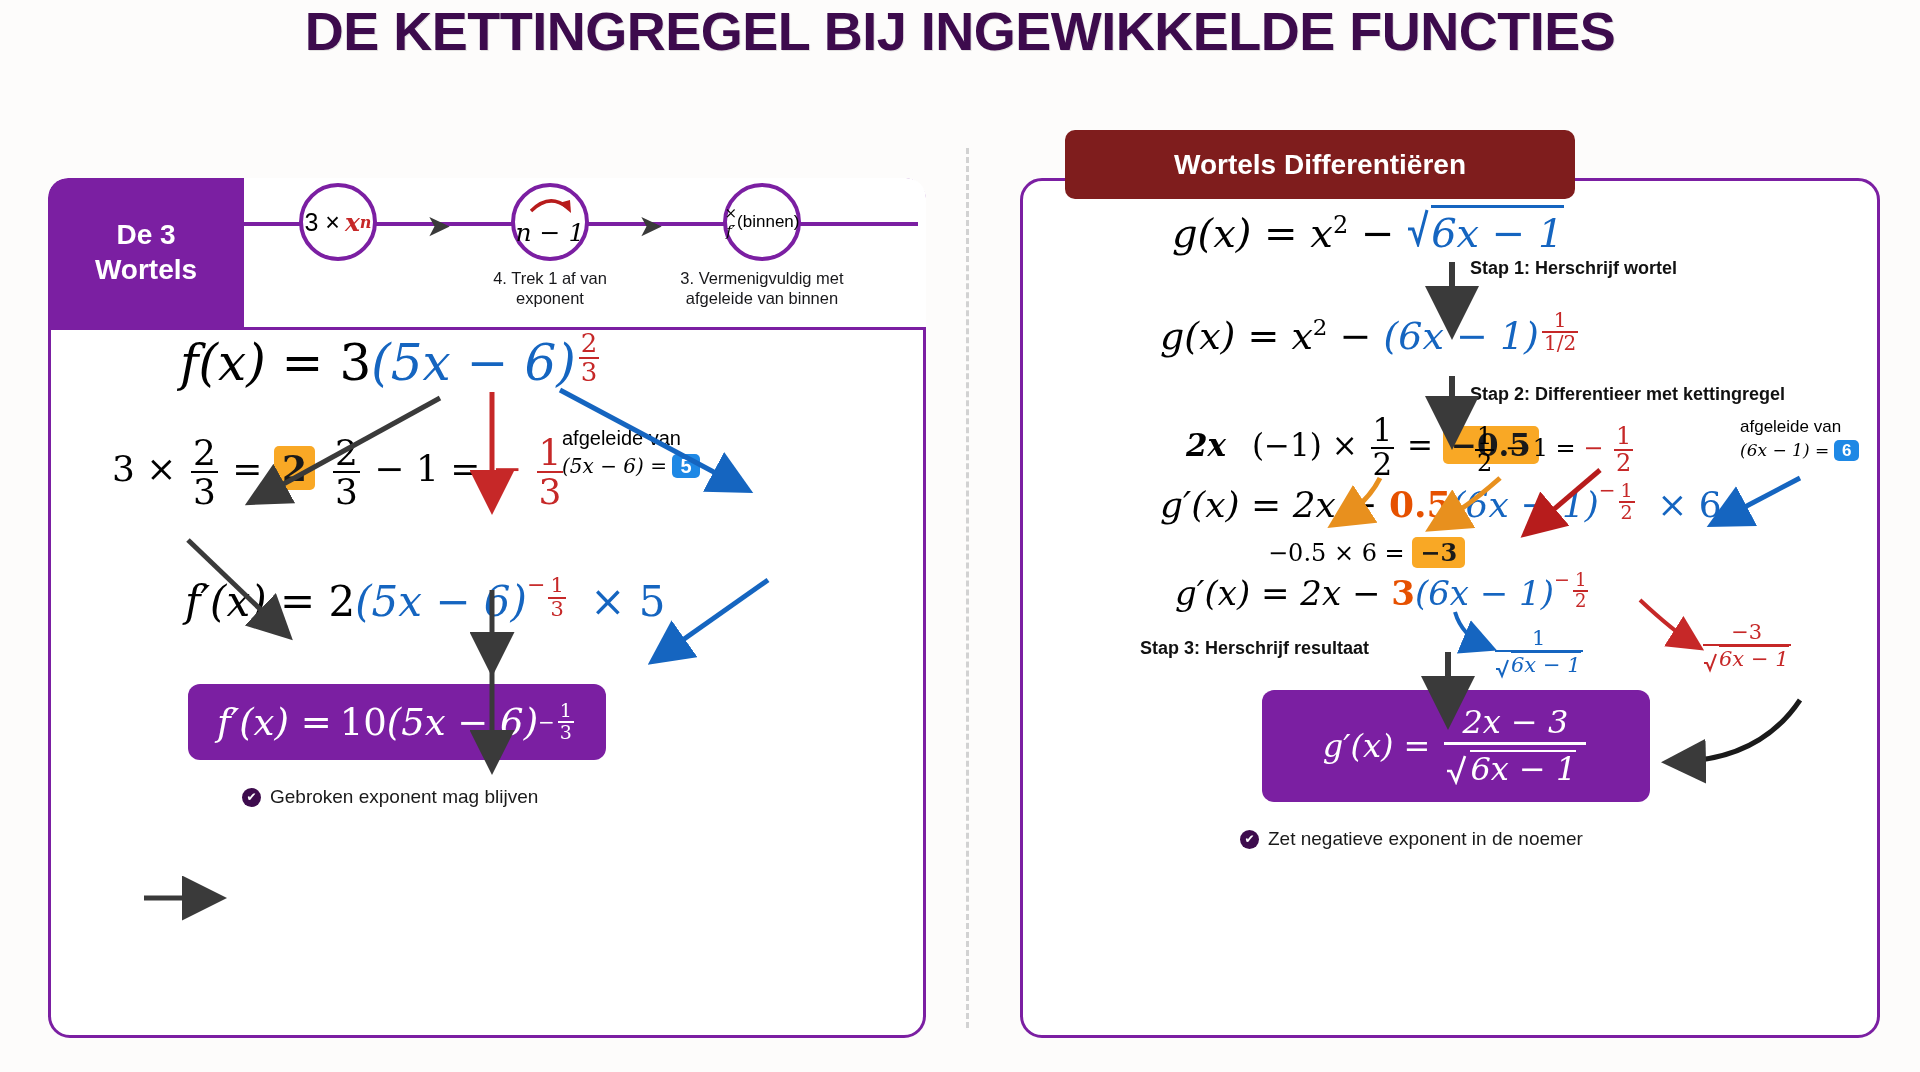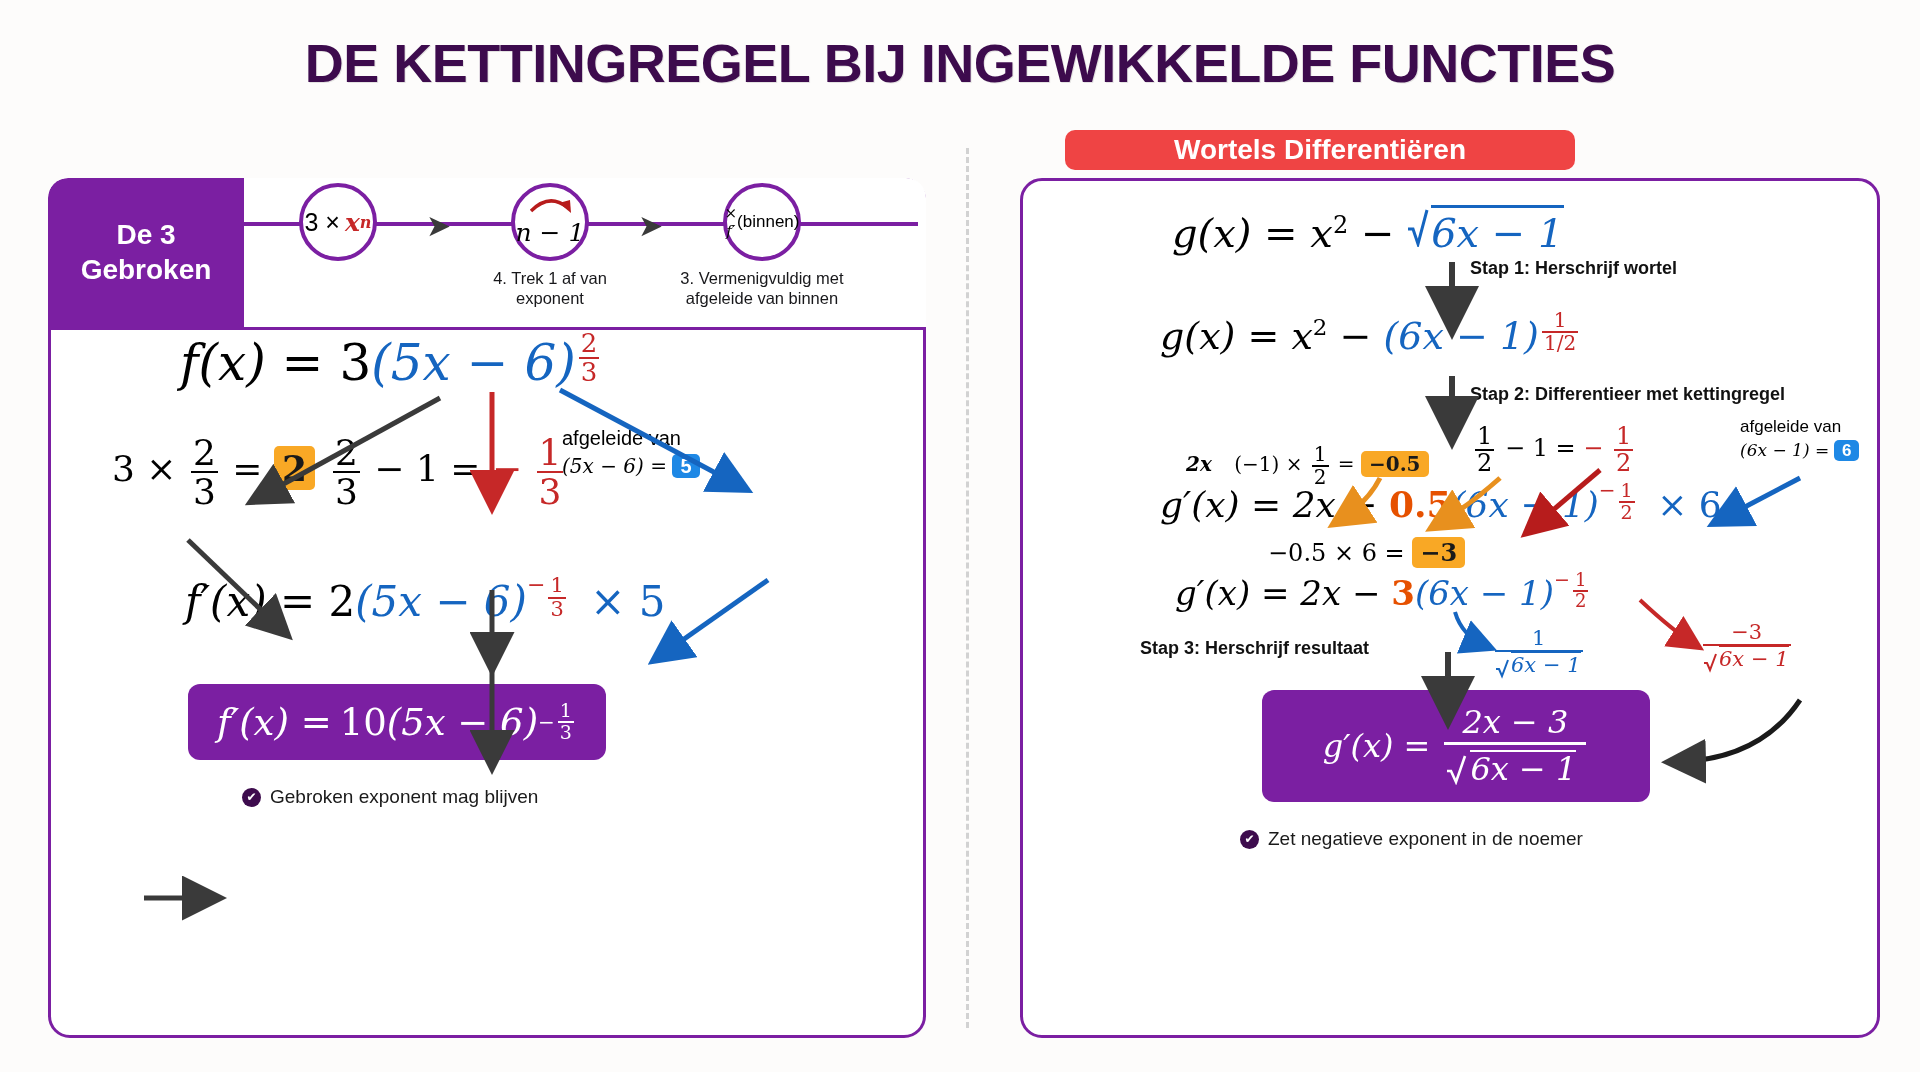--- a/index.html
+++ b/index.html
@@ -14,21 +14,20 @@
   .math { font-family:"DejaVu Serif", serif; font-style:italic; }
   .up { font-style:normal; }
 
   
   #title {
     text-align:center;
     color:#3d0b4d;
     font-weight:bold;
     font-size:54px;
     letter-spacing:-0.5px;
-    padding-top:32px;
     text-shadow:1px 1px 0 rgba(0,0,0,.10);
   }
 
   
   .panel {
     position:absolute;
     border:3px solid #7B1FA2;
     border-radius:22px;
     background:#fff;
   }
@@ -108,30 +107,30 @@
     position:absolute; left:242px; top:786px; font-size:19px; color:#1a1a1a;
     display:flex; align-items:center; gap:9px;
   }
   .check {
     width:19px; height:19px; border-radius:50%; background:#3d0b4d; color:#fff;
     font-size:12px; display:inline-flex; align-items:center; justify-content:center;
   }
 
   
   #right-title {
-    position:absolute; left:1065px; top:130px; width:510px; height:40px;
-    background:#ef4444; border-radius:10px; color:#fff;
+    position:absolute; left:1065px; top:130px; width:510px; height:69px;
+    background:#7f1d1d; border-radius:10px; color:#fff;
     display:flex; align-items:center; justify-content:center;
     font-size:28px; font-weight:bold;
   }
   #g-main   { left:1172px; top:205px; font-size:40px; }
   #g-rewrite{ left:1160px; top:310px; font-size:38px; }
   #g-prime1 { left:1160px; top:478px; font-size:36px; }
   #g-prime2 { left:1175px; top:568px; font-size:34px; }
-  #r-calc1  { left:1186px; top:444px; font-size:20px; }
+  #r-calc1  { left:1186px; top:415px; font-size:31px; }
   #r-calc2  { left:1472px; top:424px; font-size:24px; }
   #r-calc3  { left:1740px; top:416px; font-size:17px; line-height:1.35; }
   #r-mid    { left:1268px; top:538px; font-size:24px; }
   .steplbl  { position:absolute; font-size:18px; font-weight:bold; color:#111; white-space:nowrap; }
   #stap1 { left:1470px; top:258px; }
   #stap2 { left:1470px; top:384px; }
   #stap3 { left:1140px; top:638px; }
   #r-frac-blue { left:1492px; top:628px; font-size:21px; }
   #r-frac-red  { left:1700px; top:622px; font-size:21px; }
 
@@ -153,21 +152,21 @@
 
 <div id="title">DE KETTINGREGEL BIJ INGEWIKKELDE FUNCTIES</div>
 
 <div id="divider"></div>
 
 <div class="panel" id="panel-left"></div>
 
 <div id="steps-header">
   <div id="steps-title">
     <span>De 3</span>
-    <span>Gebroken</span>
+    <span>Wortels</span>
   </div>
   <div id="steps-flow">
     <div id="flow-line"></div>
 
     <div class="step-col" style="left:6px;">
       <div class="circle">
         <span class="up">3 ×</span>
         <span class="math" style="margin-left:5px;color:#C62828;font-weight:bold;">x</span>
           <sup class="math" style="color:#C62828;font-weight:bold;font-size:16px;">n</sup>
       </div>

